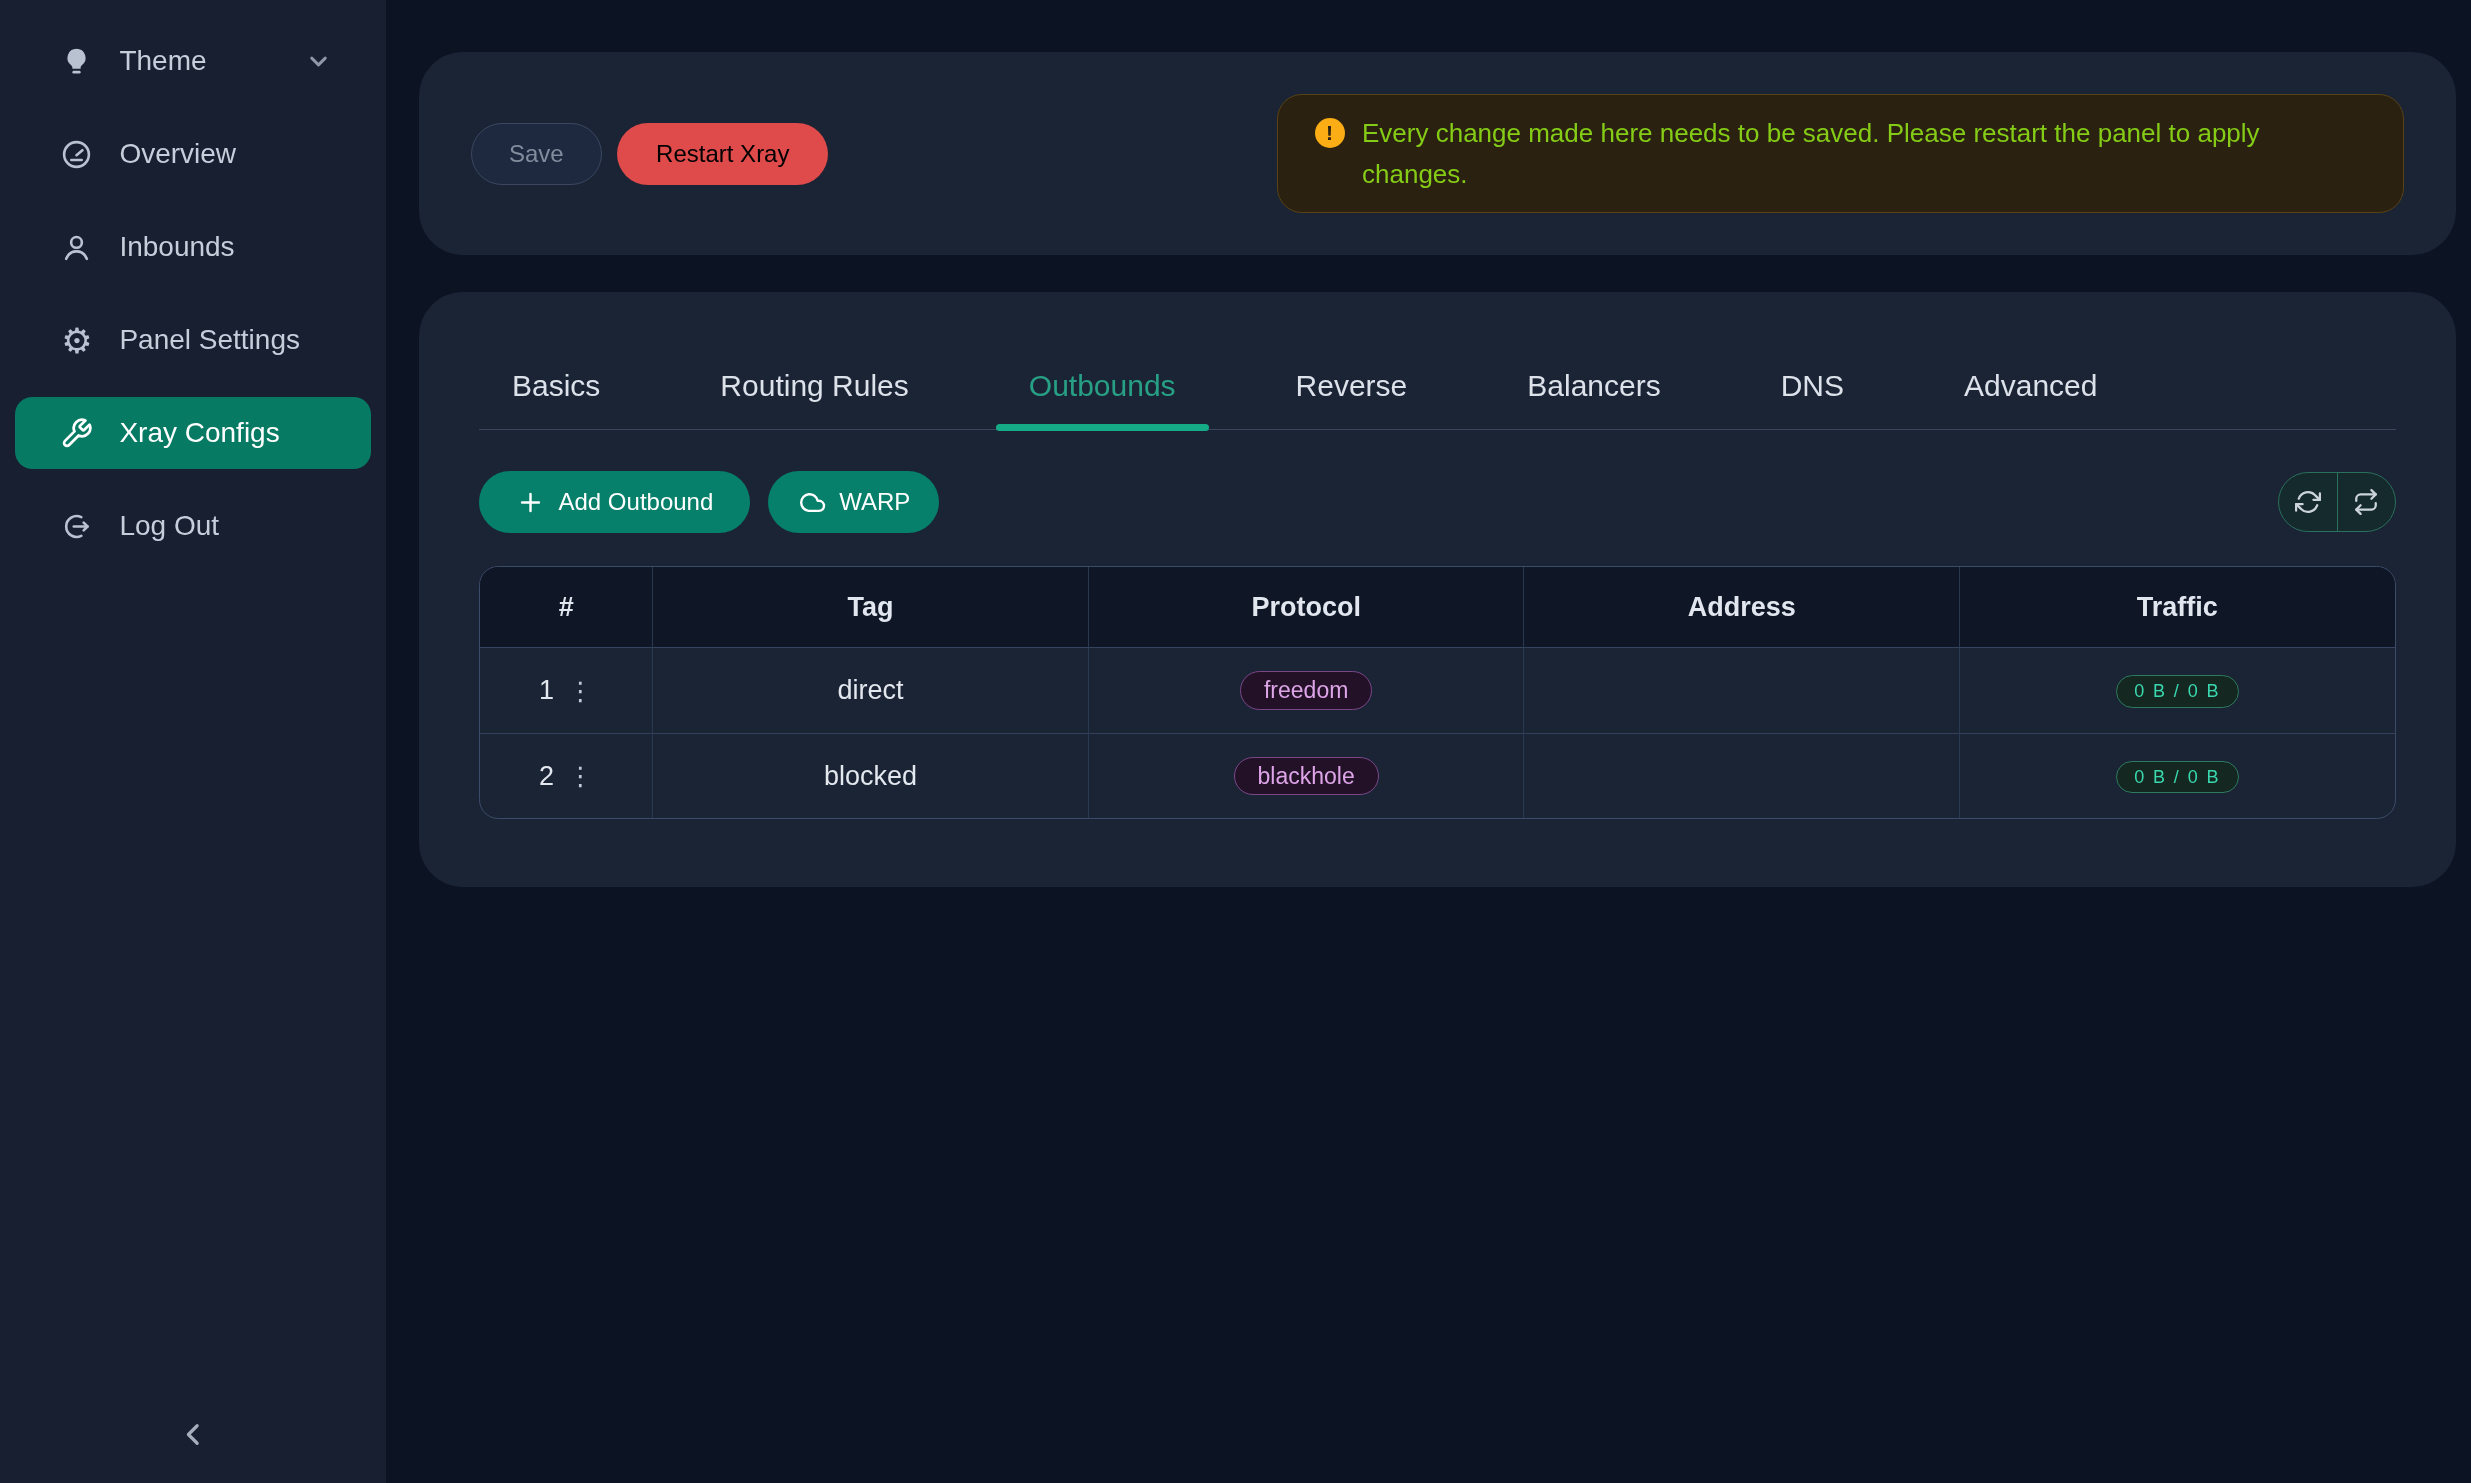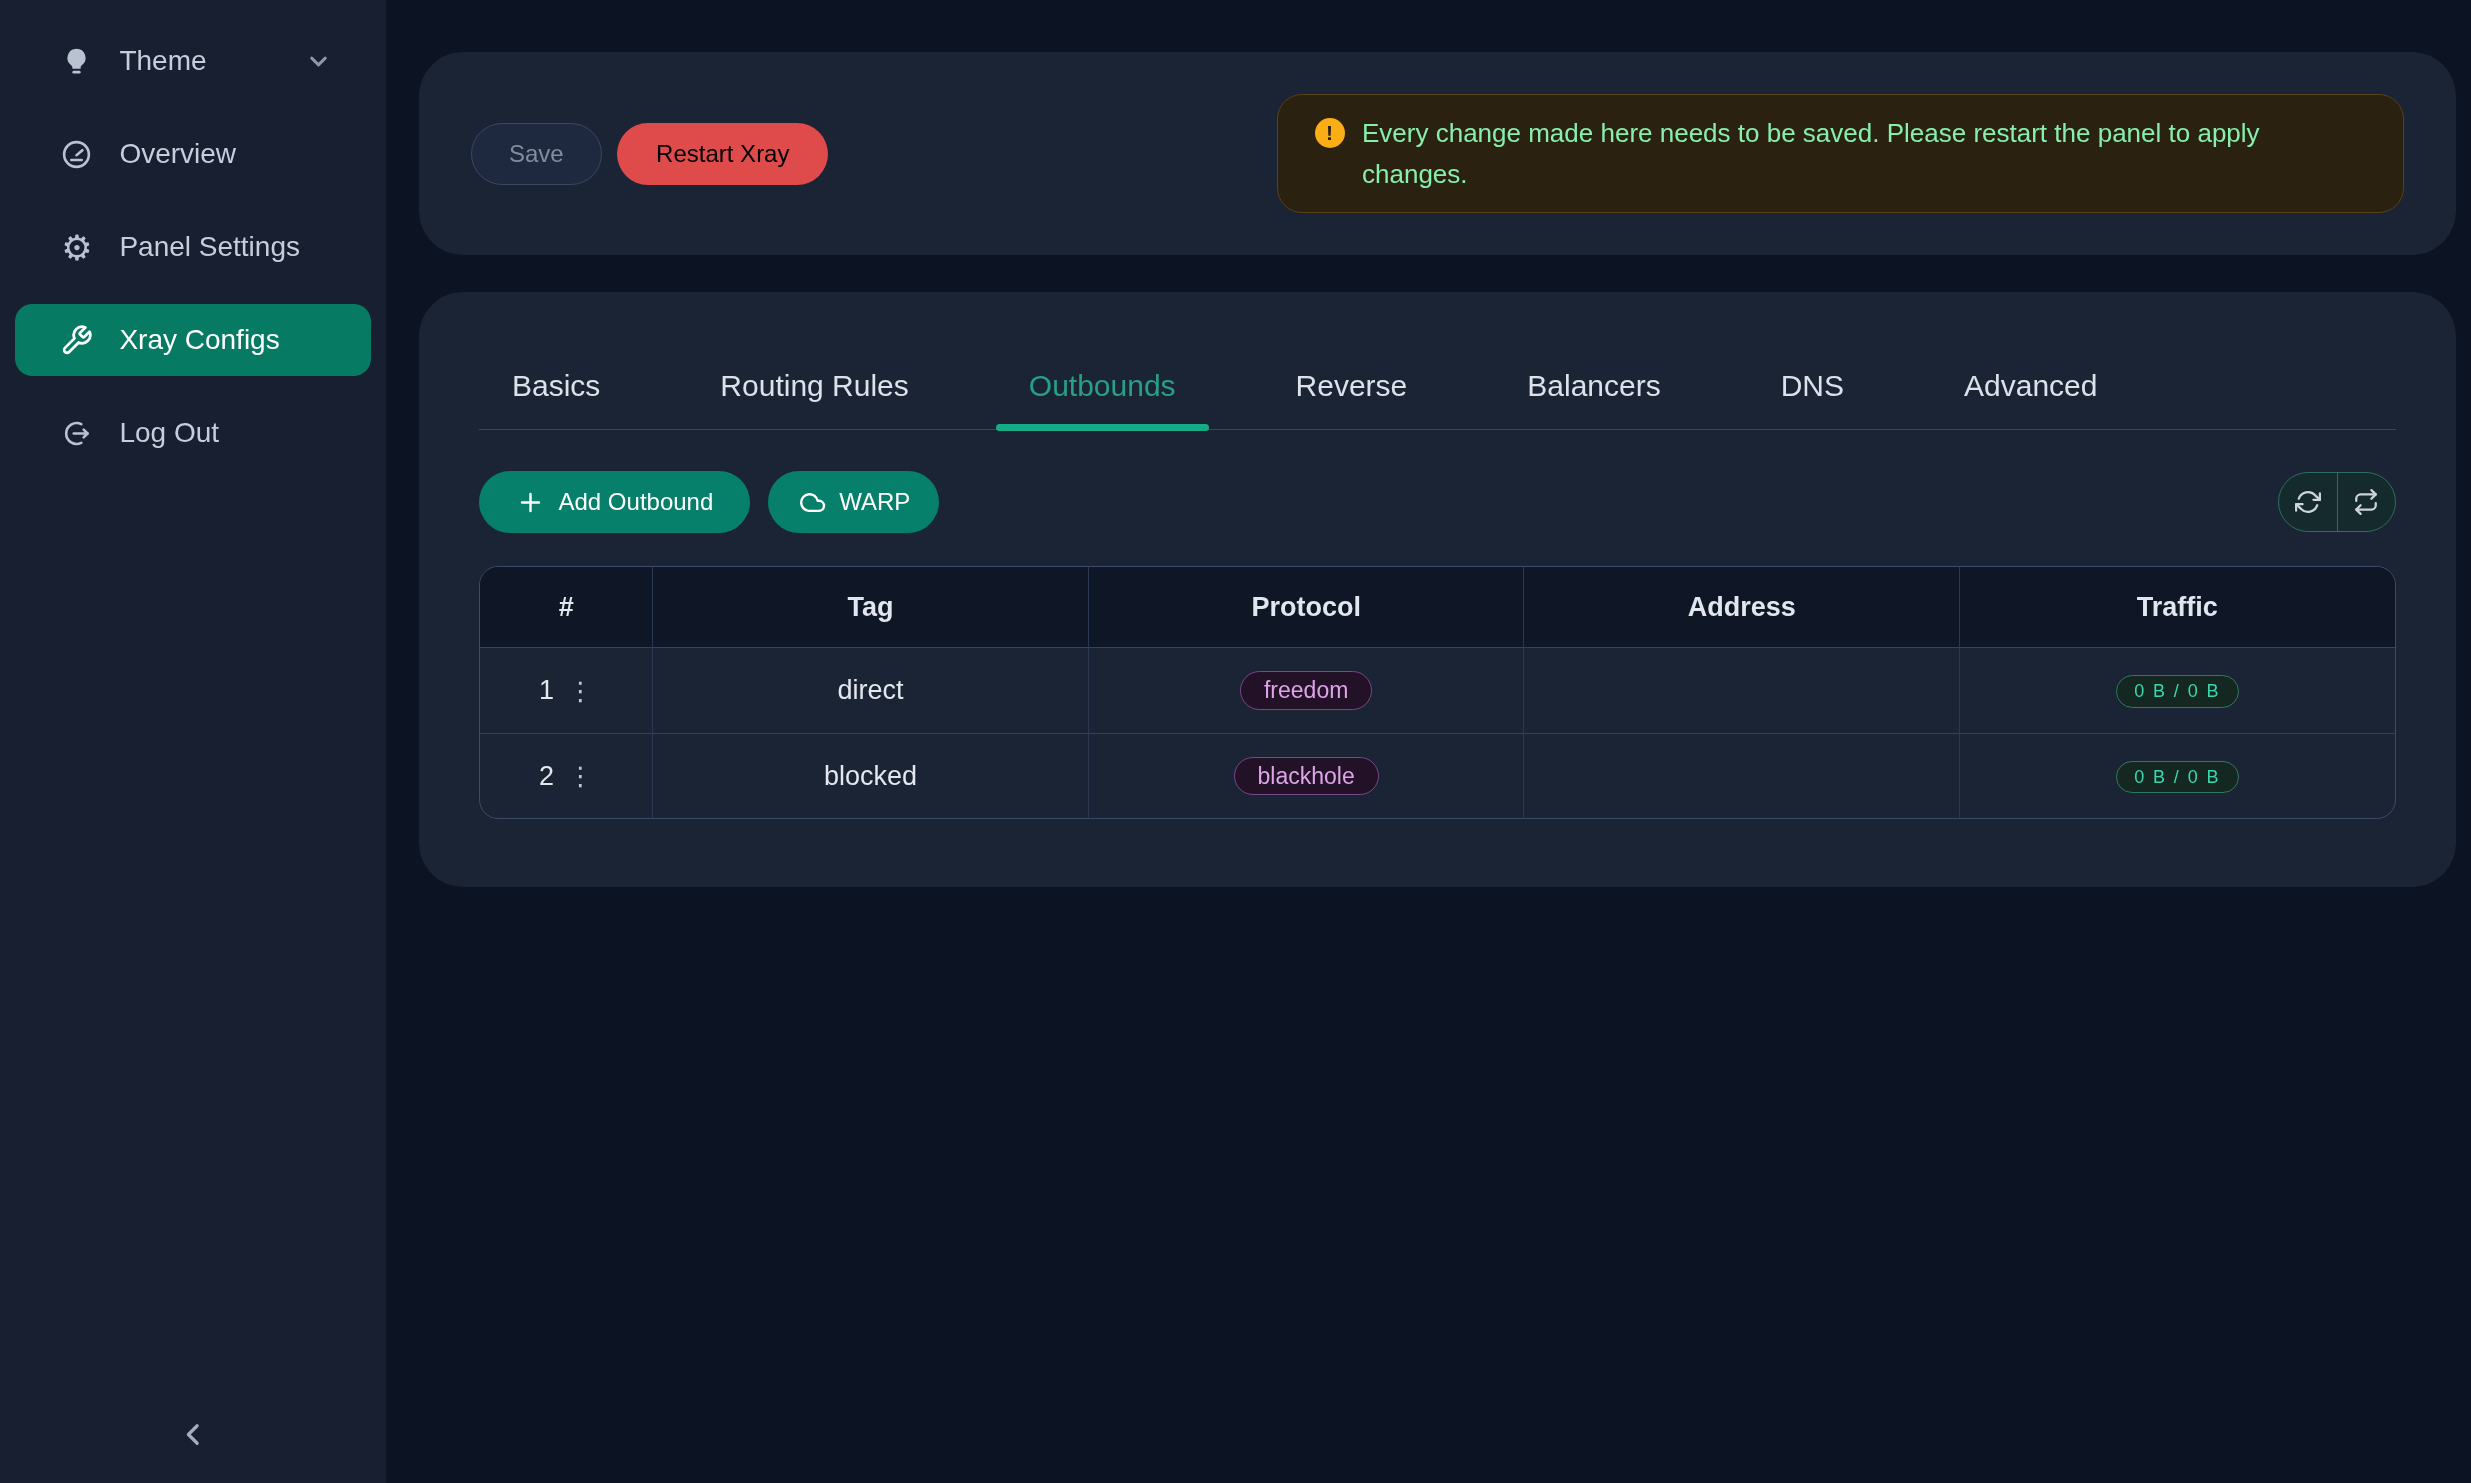--- a/index.html
+++ b/index.html
@@ -70,21 +70,21 @@
     background:#2b2111; border:1.9px solid #594214; border-radius:25px;
     padding:17.4px 46px 17.4px 37px;
     display:flex; align-items:flex-start; gap:17.4px;
   }
   .warn-dot {
     flex-shrink:0; width:30px; height:30px; margin-top:5.8px;
     border-radius:50%; background:#faad14; color:#2b2111;
     display:flex; align-items:center; justify-content:center;
     font-weight:bold; font-size:21px;
   }
-  .alert-text { font-size:26px; line-height:41px; color:#86efac; }
+  .alert-text { font-size:26px; line-height:41px; color:#84cc16; }
 
   
   .content-card { margin-top:37px; padding:77px 0 68px 0; }
   .tabs {
     display:flex; gap:54px;
     margin:0 60px;
     border-bottom:1.9px solid #3a4660;
   }
   .tab {
     position:relative;
@@ -181,20 +181,29 @@
         <span class="icon">
           <svg viewBox="0 0 24 24" fill="none" stroke="currentColor" stroke-width="1.9" stroke-linecap="round" stroke-linejoin="round">
               <circle cx="12" cy="12" r="9"></circle>
               <path d="M12 12.5l4.3-3.6"></path>
               <path d="M8.2 16h7.6"></path>
             </svg>
         </span>
         <span>Overview</span>
       </div>
 
+      <div class="side-item">
+        <span class="icon">
+          <svg viewBox="0 0 24 24" fill="none" stroke="currentColor" stroke-width="1.9" stroke-linecap="round" stroke-linejoin="round">
+              <circle cx="12" cy="8.3" r="3.9"></circle>
+              <path d="M4.5 20.2c1.6-3.9 4.3-5.4 7.5-5.4s5.9 1.5 7.5 5.4"></path>
+            </svg>
+        </span>
+        <span>Inbounds</span>
+      </div>
 
       <div class="side-item">
         <span class="icon">
             <span class="gear-glyph">⚙</span>
           </span>
         <span>Panel Settings</span>
       </div>
 
       <div class="side-item active">
         <span class="icon">

